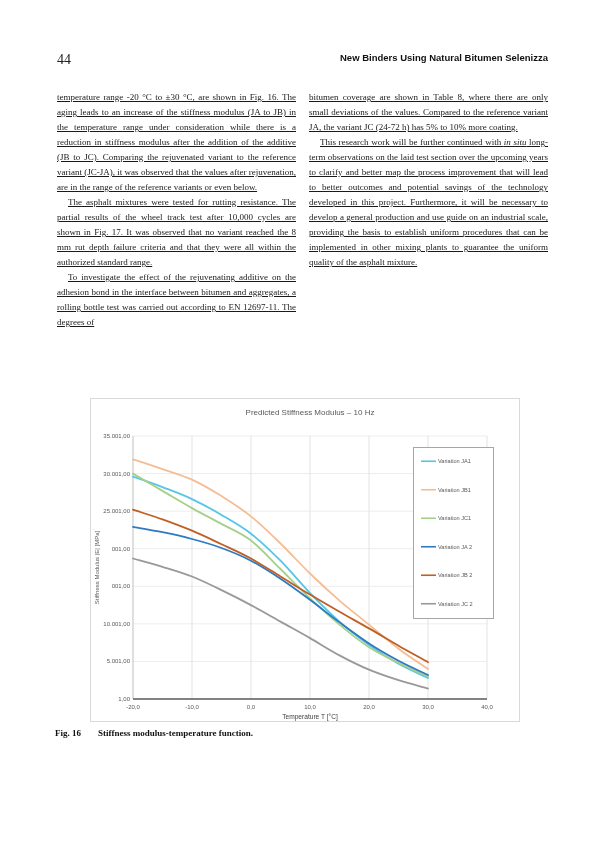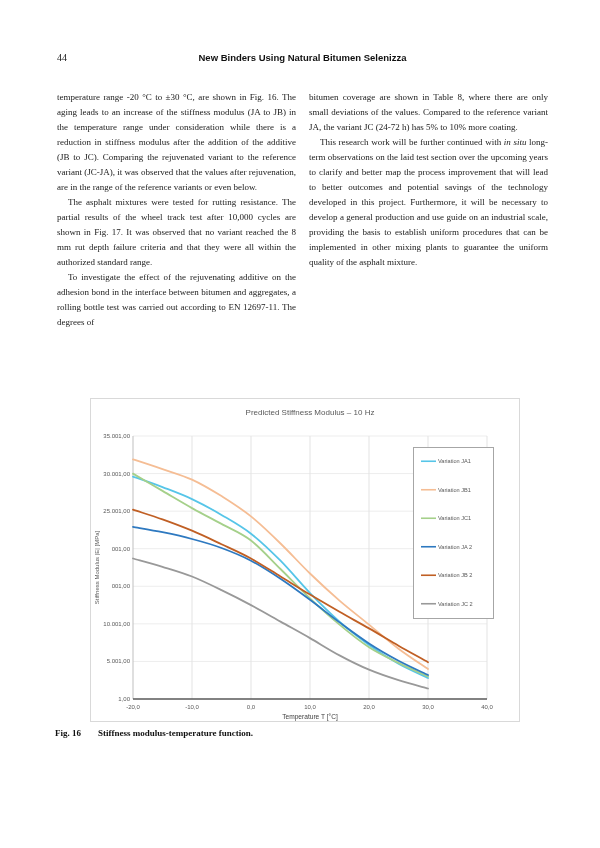--- a/index.html
+++ b/index.html
@@ -3,31 +3,31 @@
 <meta charset="utf-8">
 <style>
   html,body{margin:0;padding:0;}
   body{
     width:600px;height:848px;background:#ffffff;position:relative;
     font-family:"Liberation Serif", serif;color:#1a1a1a;
     -webkit-font-smoothing:antialiased;
   }
   
   .header{position:absolute;top:52px;left:57px;right:52px;height:14px;}
-  .page-num{position:absolute;left:0;top:0;font-size:10px;color:#222;}
+  .page-num{position:absolute;left:0;top:0;font-size:14px;color:#222;}
   .running-title{
-    position:absolute;left:0;right:0;top:0;text-align:center;
+    position:absolute;left:0;right:0;top:0;text-align:right;
     font-family:"Liberation Sans", sans-serif;font-weight:700;font-size:9.5px;color:#111;
   }
   
   .columns{position:absolute;top:90px;left:57px;width:491px;display:flex;gap:13px;}
   .col{width:239px;}
   .para{
     margin:0;font-size:9px;line-height:15px;text-align:justify;
-    text-justify:inter-word;color:#1a1a1a;
+    text-justify:inter-word;color:#1a1a1a;text-decoration:underline;
   }
   .para.indent{text-indent:11px;}
   .italic{font-style:italic;}
   
   .figure-box{position:absolute;left:90px;top:398px;width:430px;height:245px;}
   .figure-box svg{display:block;}
   .fig-caption{
     position:absolute;left:55px;top:728px;font-size:9px;font-weight:700;color:#111;
   }
   .fig-caption .cap-label{margin-right:17px;}

